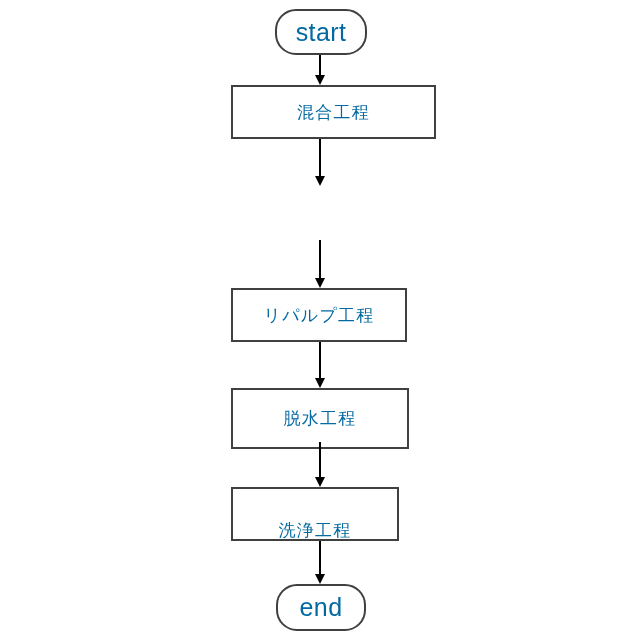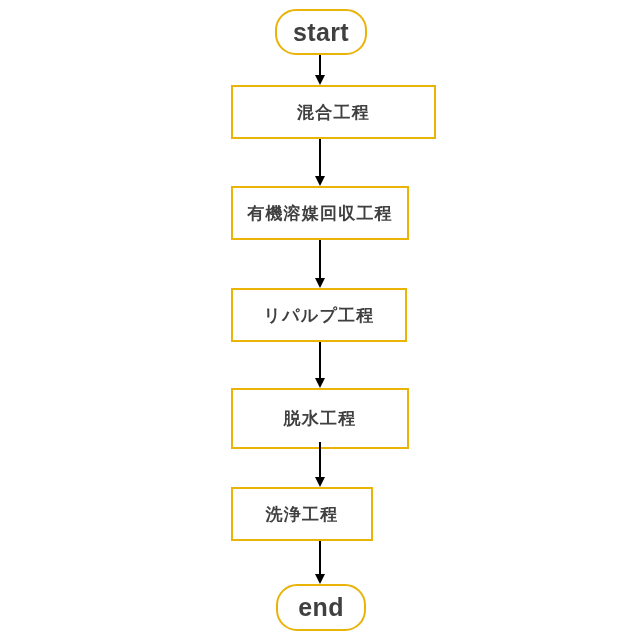--- a/index.html
+++ b/index.html
@@ -19,25 +19,24 @@
     height: 640px;
     background: #ffffff;
   }
   .node {
     position: absolute;
     box-sizing: border-box;
     display: flex;
     align-items: center;
     justify-content: center;
     background: #ffffff;
-    border: 2px solid #eab308;
-    color: #404040;
+    border: 2px solid #404040;
+    color: #0369a1;
     text-align: center;
     white-space: nowrap;
-    font-weight: bold;
   }
   .node.terminal {
     border-radius: 21px;
     font-size: 25px;
     letter-spacing: 0.4px;
   }
   .node.process {
     border-radius: 0;
     font-size: 17px;
     letter-spacing: 1.2px;
@@ -72,33 +71,30 @@
 <div id="flowchart-canvas">
 
   <div class="node terminal" id="node-start" style="left: 275px; top: 9px; width: 92px; height: 46px;">
     <span class="node-label">start</span>
   </div>
 
   <div class="node process" id="node-step1" style="left: 231px; top: 85px; width: 205px; height: 54px;">
     <span class="node-label">混合工程</span>
   </div>
 
-  <div class="node process" id="node-step2" style="left: 231px; top: 186px; width: 178px; height: 54px;">
-    <span class="node-label">有機溶媒回収工程</span>
-  </div>
 
   <div class="node process" id="node-step3" style="left: 231px; top: 288px; width: 176px; height: 54px;">
     <span class="node-label">リパルプ工程</span>
   </div>
 
   <div class="node process" id="node-step4" style="left: 231px; top: 388px; width: 178px; height: 61px;">
     <span class="node-label">脱水工程</span>
   </div>
 
-  <div class="node process" id="node-step5" style="left: 231px; top: 487px; width: 142px; height: 54px;">
+  <div class="node process" id="node-step5" style="left: 231px; top: 487px; width: 168px; height: 54px; align-items: flex-end;">
     <span class="node-label">洗浄工程</span>
   </div>
 
   <div class="node terminal" id="node-end" style="left: 276px; top: 584px; width: 90px; height: 47px;">
     <span class="node-label">end</span>
   </div>
 
   <div class="edge" id="edge-e1" style="left: 319px; top: 55px; width: 2px; height: 30px;">
     <div class="edge-line" style="height: 21px;"></div>
     <div class="edge-arrowhead" style="top: 20px;"></div>

